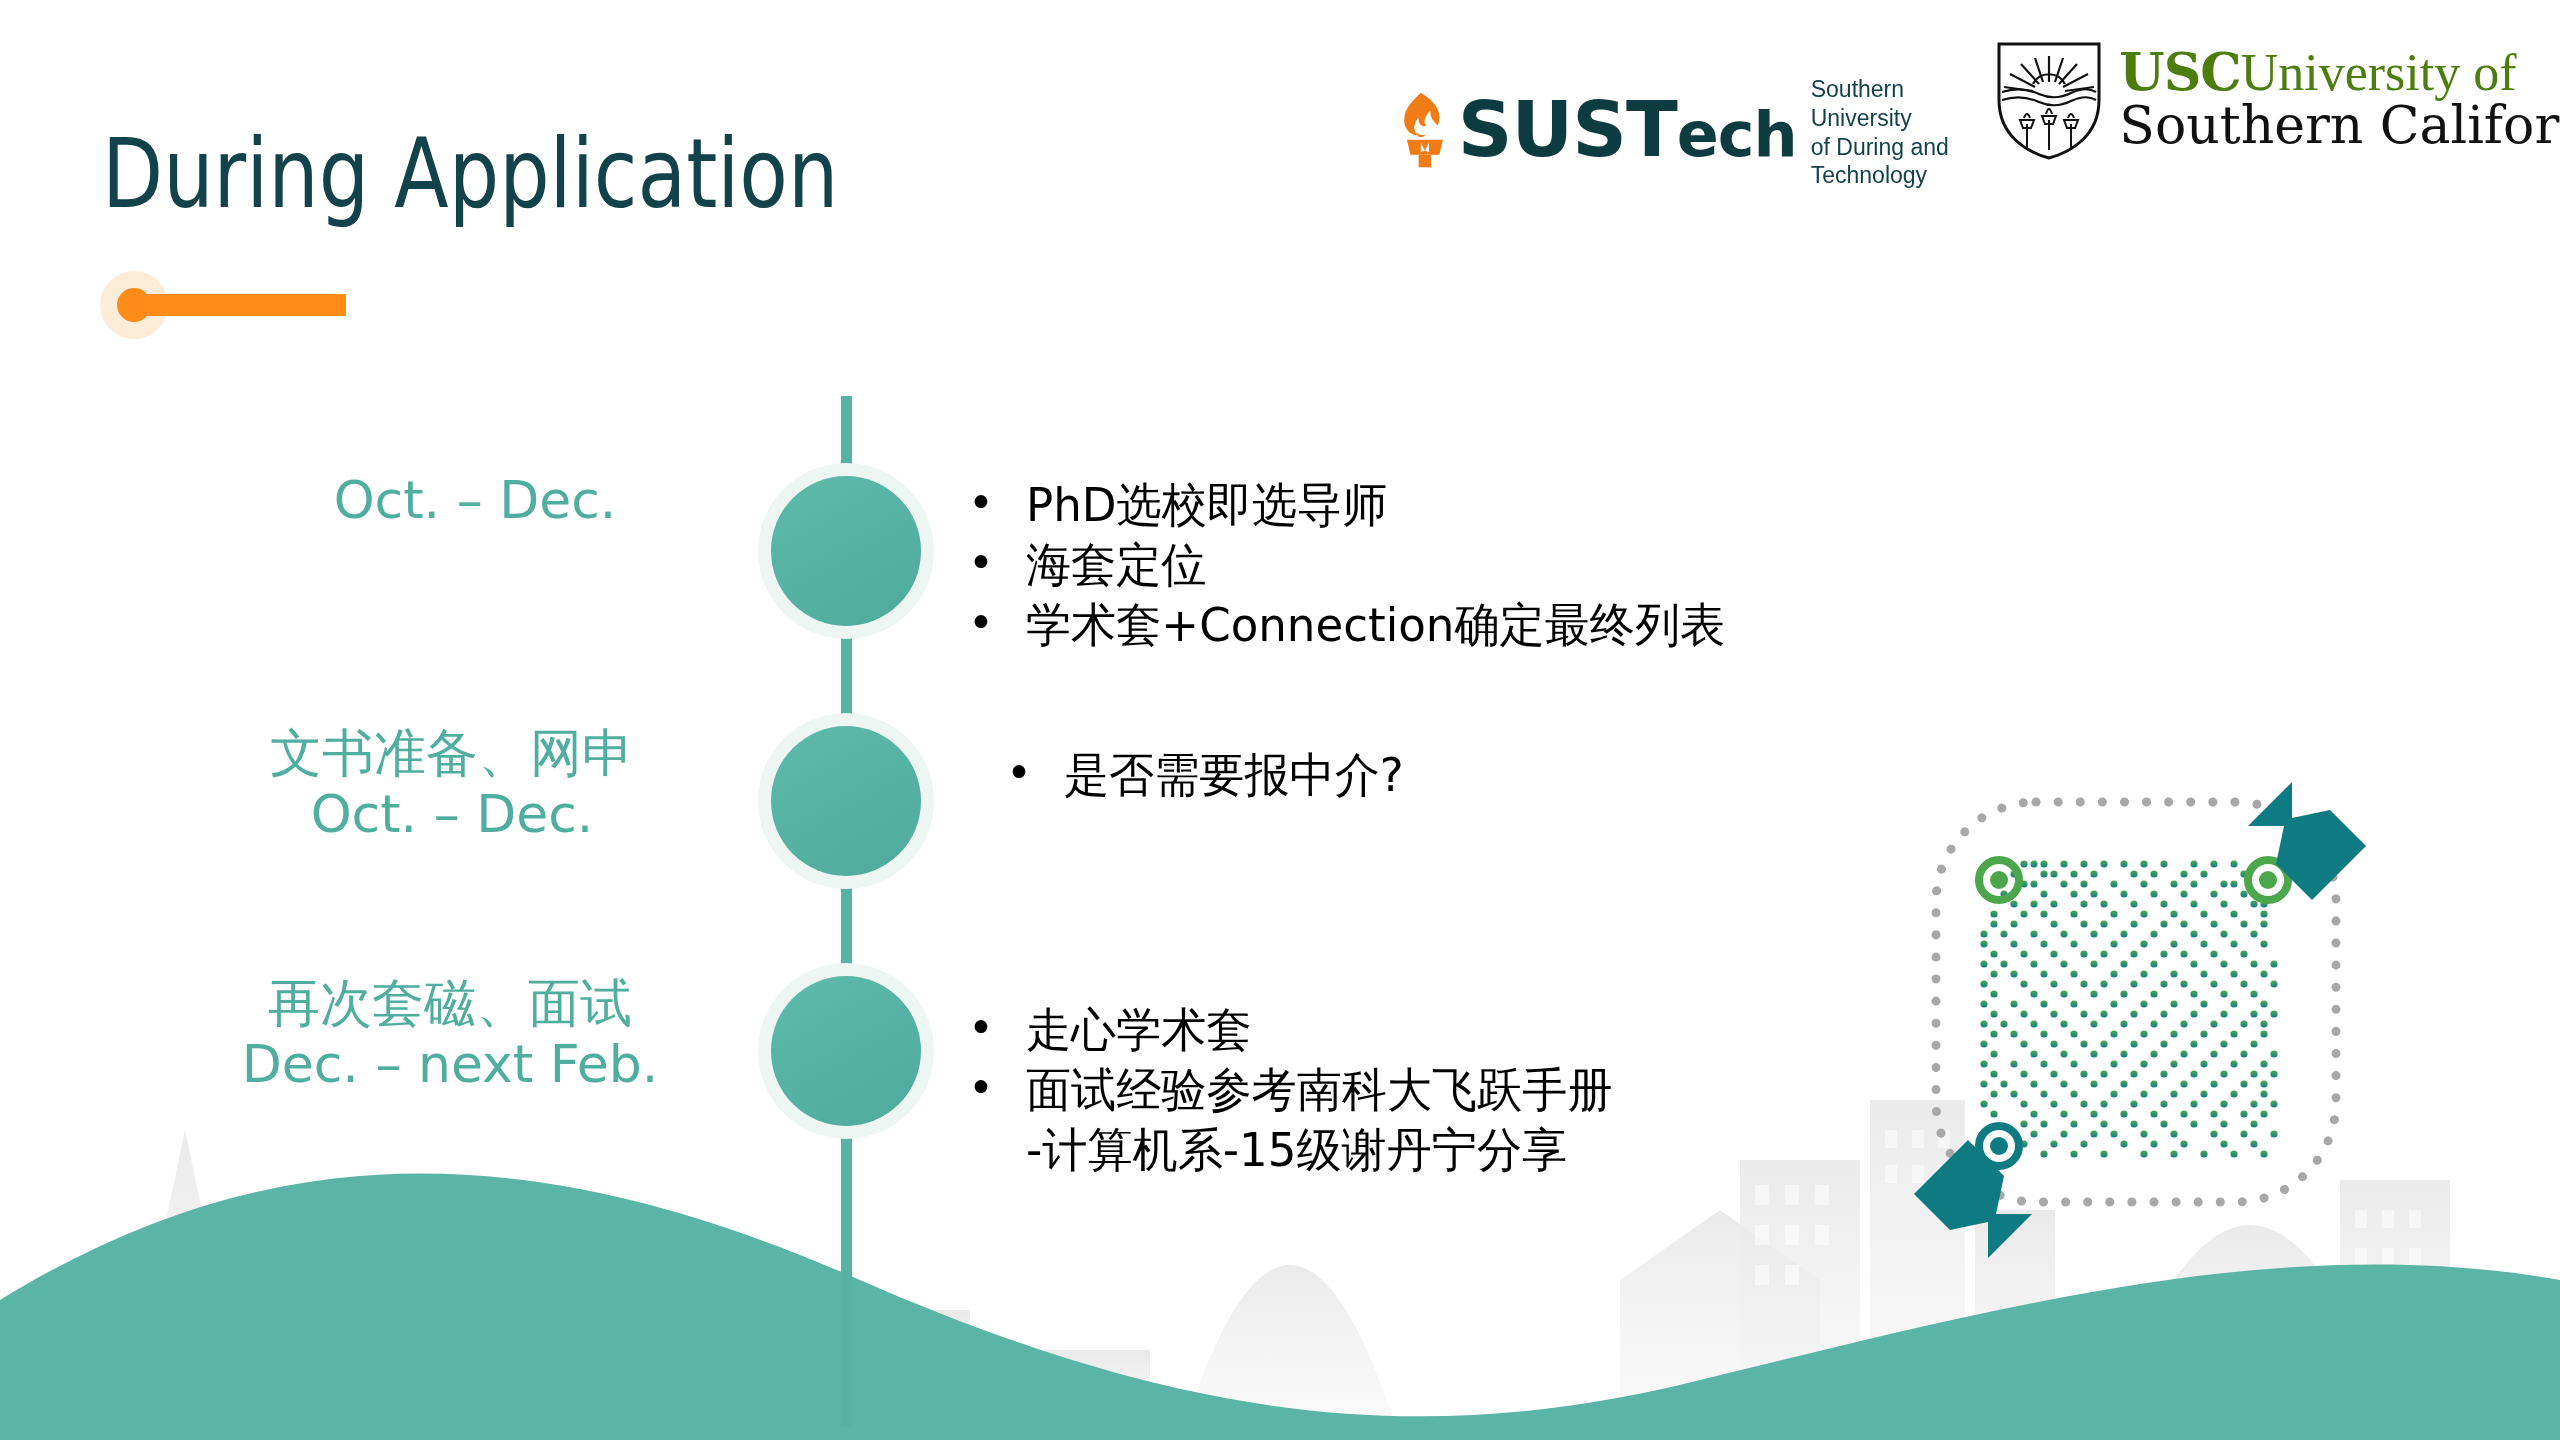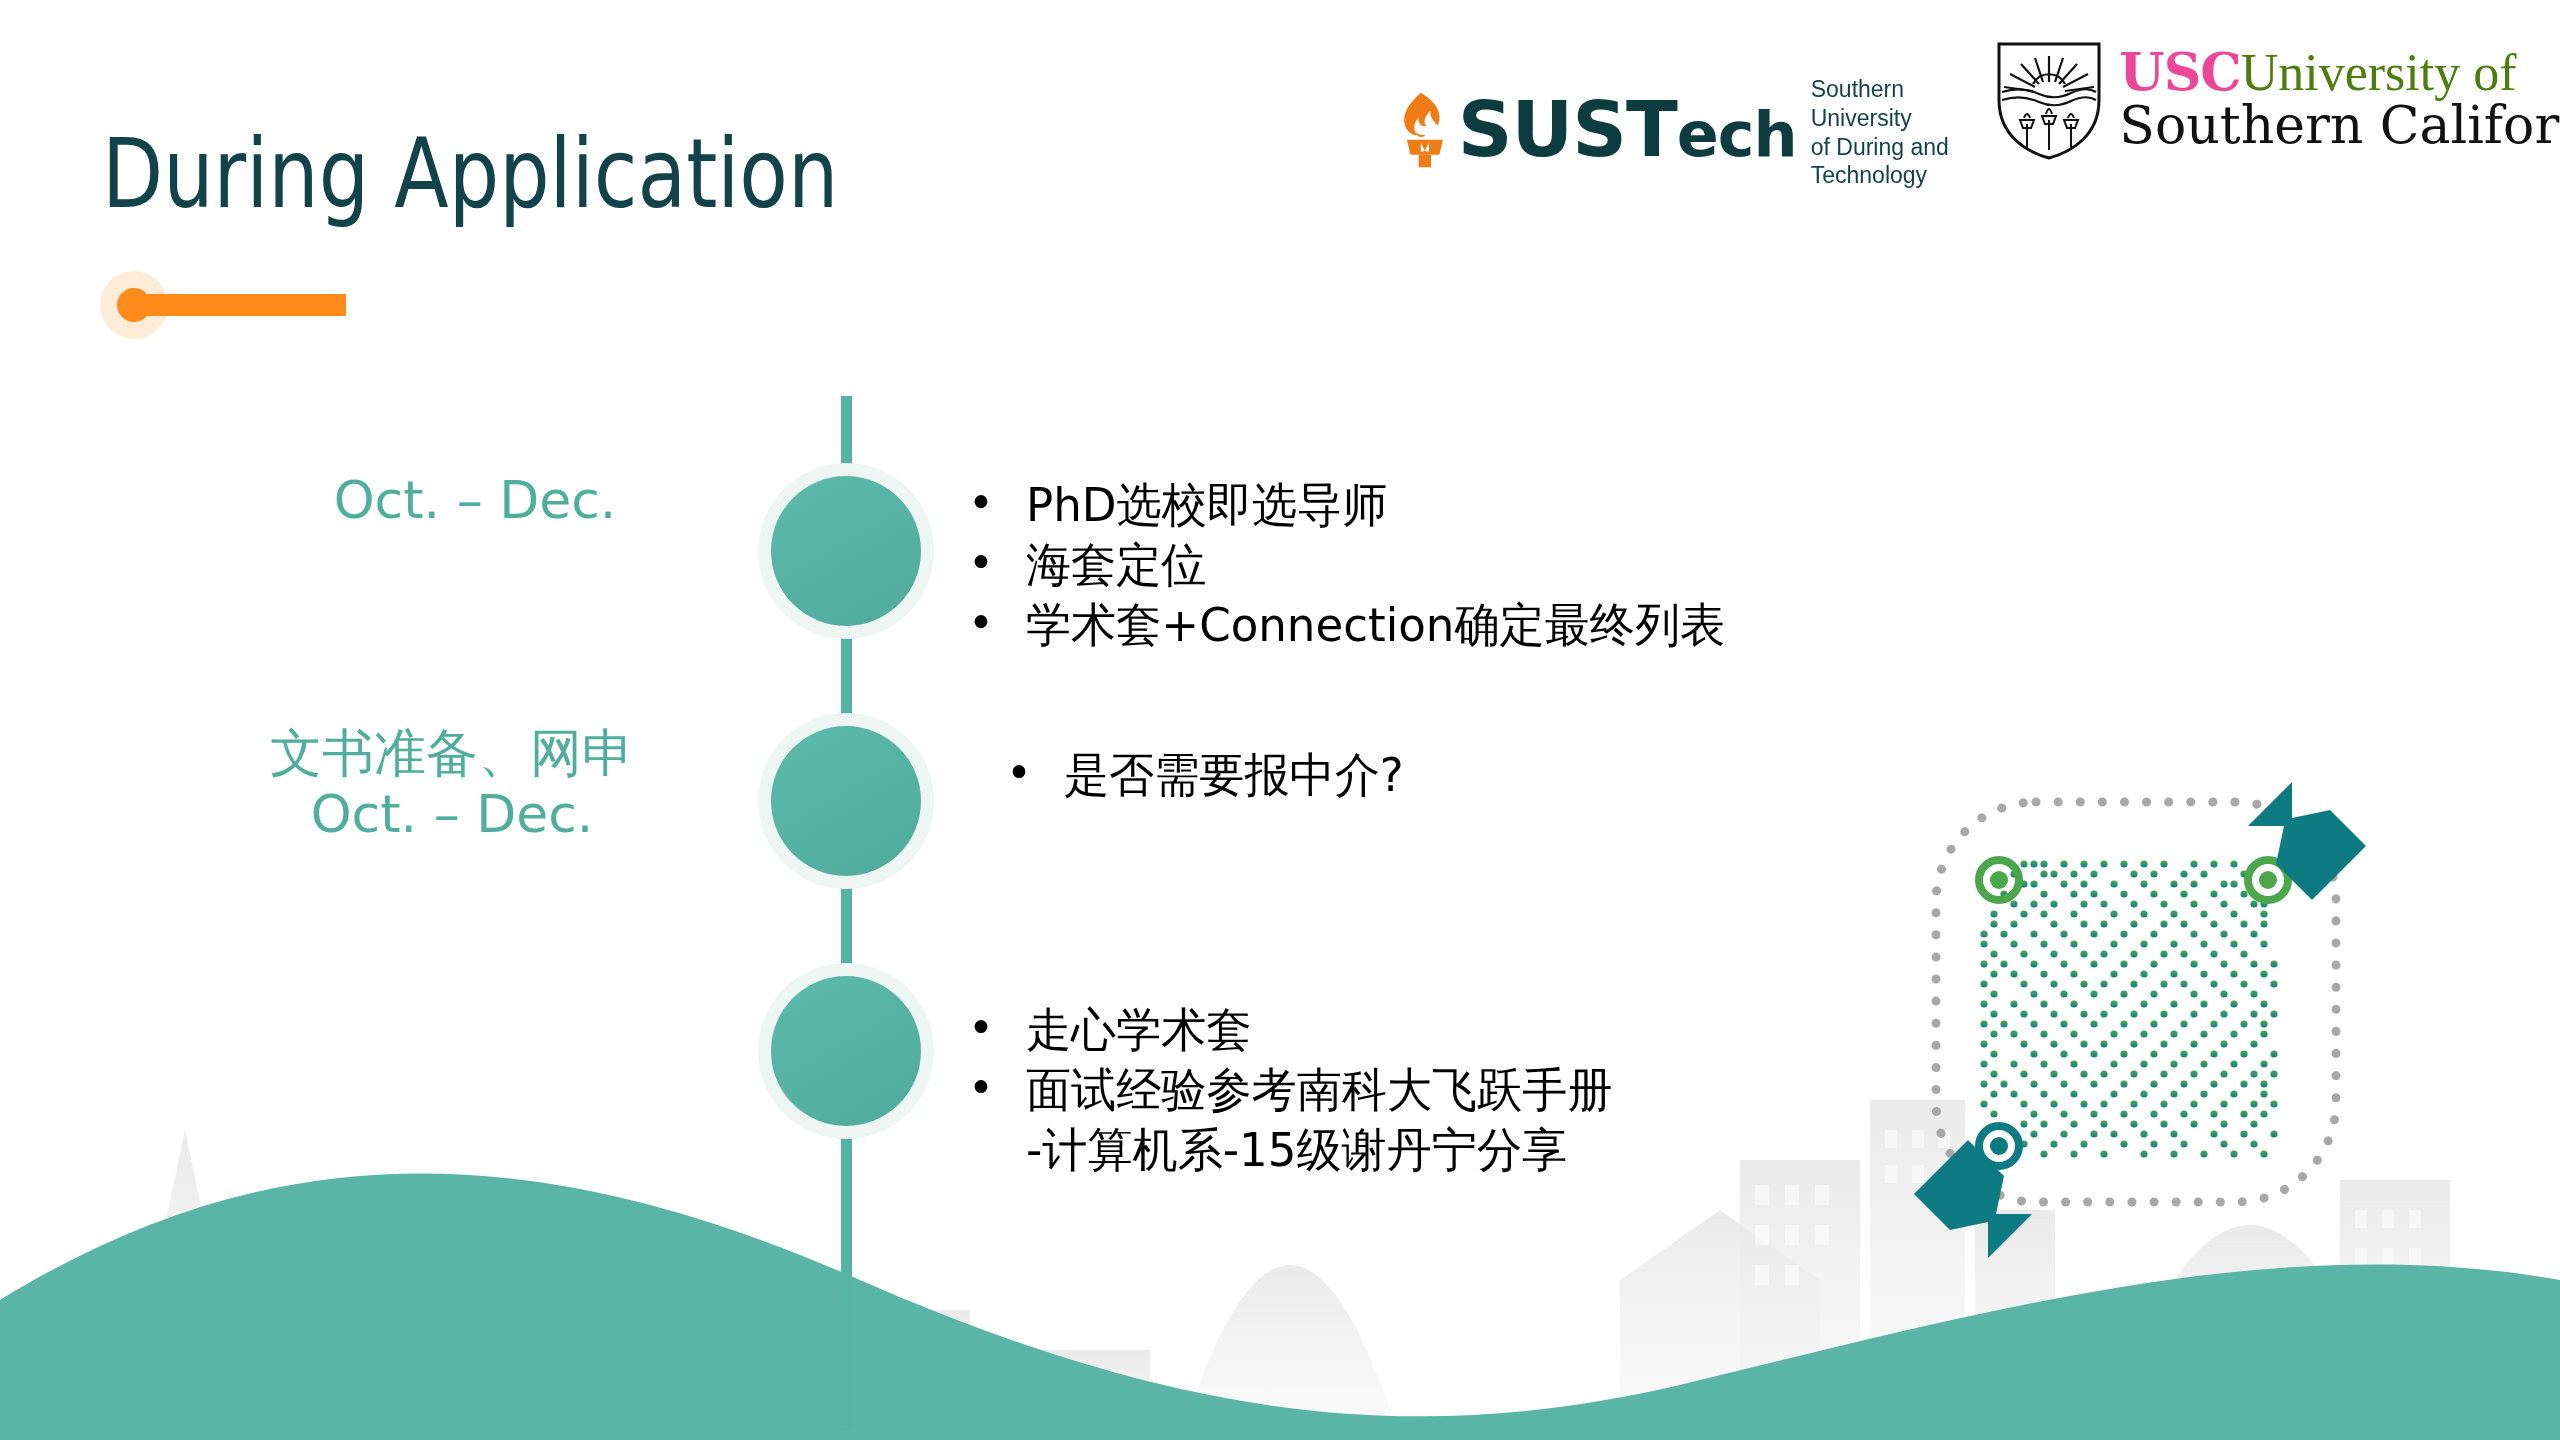--- a/index.html
+++ b/index.html
@@ -23,21 +23,21 @@
   }
   .sustech-word .small{font-size:62px;}
   .sustech-tag{
     font-family:"Liberation Sans","DejaVu Sans",sans-serif;
     font-size:23px;line-height:1.25;color:#14424B;font-weight:500;margin-left:6px;margin-top:6px;
   }
   .usc{display:flex;align-items:flex-start;gap:14px;}
   .usc-words{line-height:1.0;padding-top:8px;}
   .usc-line1{font-family:"DejaVu Serif","Liberation Serif",serif;font-size:52px;white-space:nowrap;}
   .usc-line2{font-family:"DejaVu Serif","Liberation Serif",serif;font-size:52px;color:#111;white-space:nowrap;}
-  .usc-abbr{color:#ec4899;font-weight:bold;letter-spacing:-1px;}
+  .usc-abbr{color:#4d7c0f;font-weight:bold;letter-spacing:-1px;}
   .usc-rest{color:#4d7c0f;font-family:Liberation Serif, serif;}
 
   
   .title{
     position:absolute;left:102px;top:118px;z-index:6;
     font-family:"DejaVu Sans Condensed","DejaVu Sans","Liberation Sans",sans-serif;
     font-size:96px;font-weight:400;color:#12424A;
     letter-spacing:0px;white-space:nowrap;
     transform:scaleX(0.92);transform-origin:left center;
   }
@@ -236,20 +236,24 @@
     <div class="halo"></div>
     <div class="dot"></div>
   </div>
 
   <div class="stage stage-1">
     <div class="en">Oct. – Dec.</div>
   </div>
   <div class="stage stage-2">
     <div class="cn">文书准备、网申</div>
     <div class="en">Oct. – Dec.</div>
+  </div>
+  <div class="stage stage-3">
+    <div class="cn">再次套磁、面试</div>
+    <div class="en">Dec. – next Feb.</div>
   </div>
 
   <div class="bullets bullets-1">
     <div class="bline">
       <span class="bmark">•</span>
       <span class="btext">PhD选校即选导师</span>
     </div>
     <div class="bline">
       <span class="bmark">•</span>
       <span class="btext">海套定位</span>

